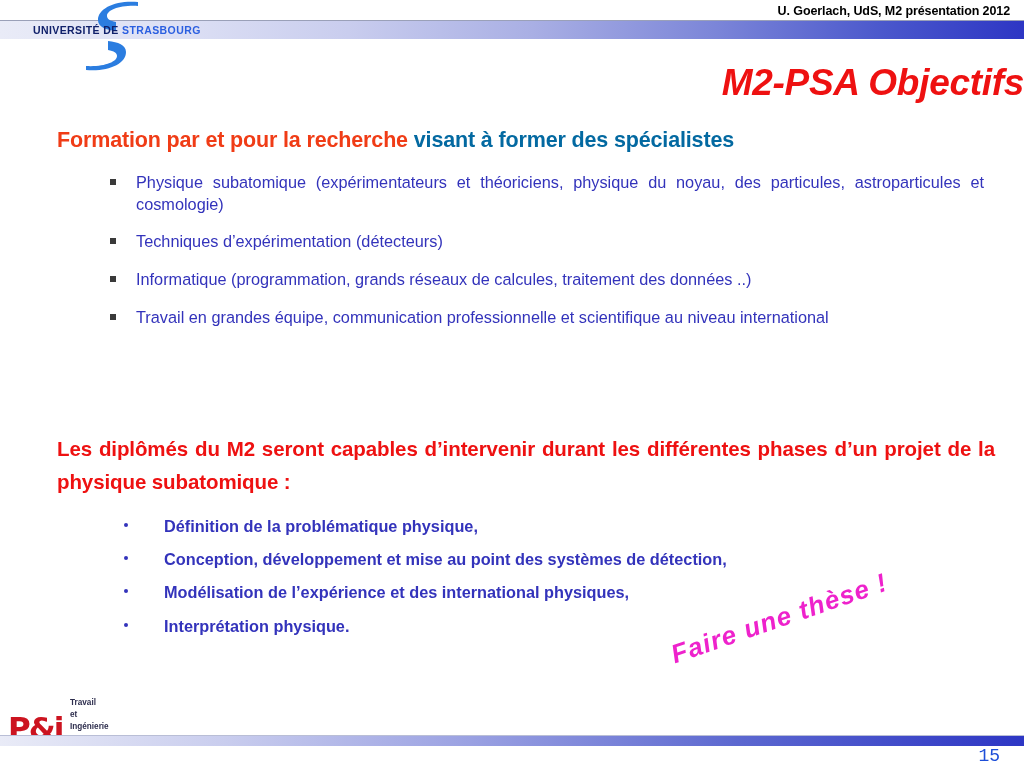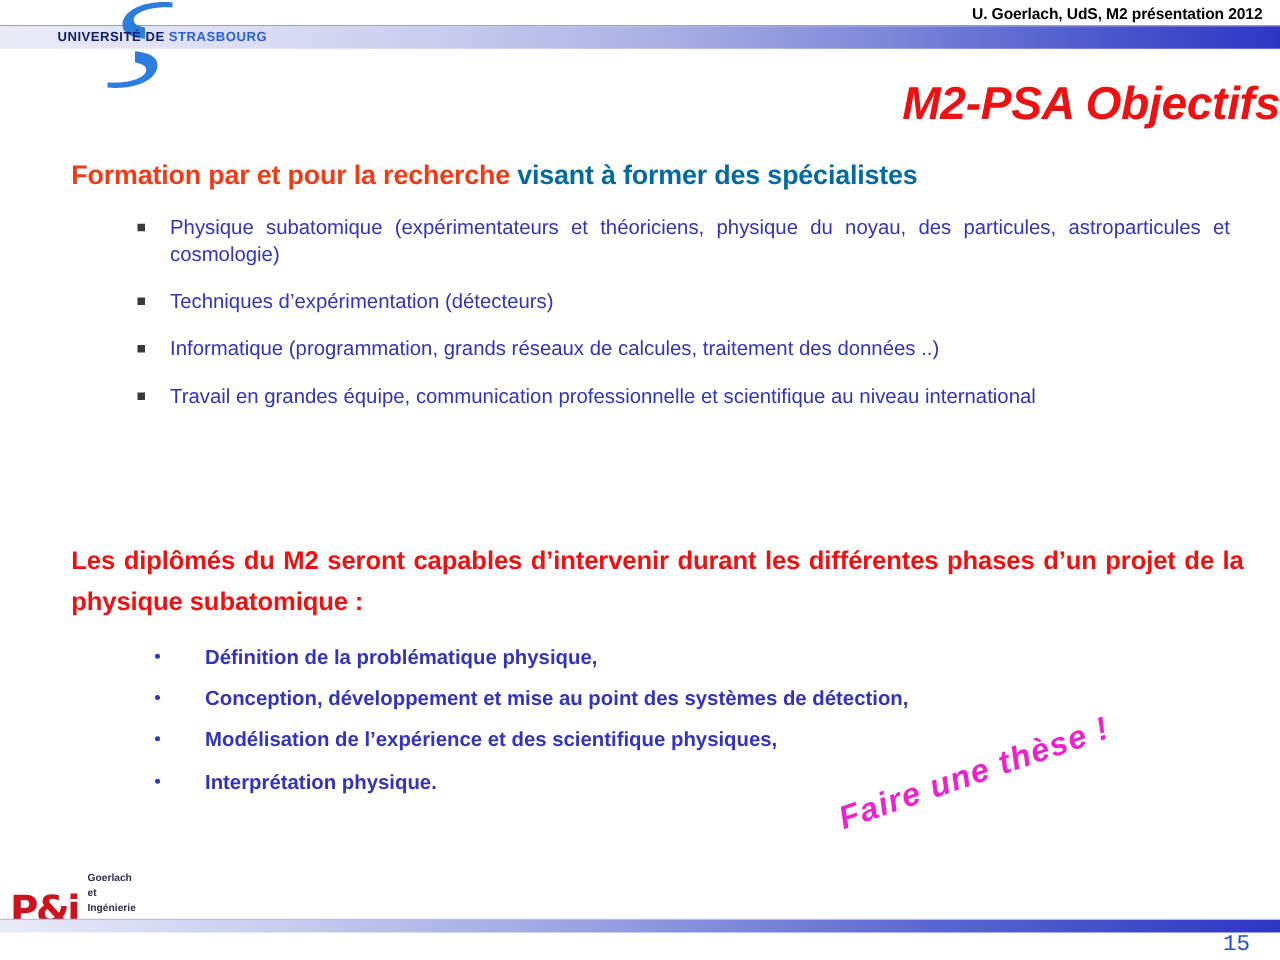--- a/index.html
+++ b/index.html
@@ -57,21 +57,20 @@
     pointer-events: none;
   }
   #logo-uds-text {
     position: absolute;
     left: 33px;
     top: 24px;
     font-size: 10.5px;
     font-weight: bold;
     letter-spacing: 0.4px;
     white-space: nowrap;
-    margin-left: 13px;
   }
   #logo-uds-text .u1 { color: #10206a; }
   #logo-uds-text .u2 { color: #2b5fe0; }
 
   
   #slide-title {
     position: absolute;
     left: 0;
     top: 62px;
     width: 1024px;
@@ -302,37 +301,37 @@
     <li>
       <span class="dot-bullet"></span>
       <span>Définition de la problématique physique,</span>
     </li>
     <li>
       <span class="dot-bullet"></span>
       <span>Conception, développement et mise au point des systèmes de détection,</span>
     </li>
     <li>
       <span class="dot-bullet"></span>
-      <span>Modélisation de l’expérience et des scientifique physiques,</span>
+      <span>Modélisation de l’expérience et des international physiques,</span>
     </li>
     <li>
       <span class="dot-bullet"></span>
       <span>Interprétation physique.</span>
     </li>
   </ul>
 </div>
 
 <div id="thesis-stamp">Faire une thèse !</div>
 
 <div id="footer">
 
   <div id="pi-logo">
     <div id="pi-mark">P&amp;i</div>
     <div id="pi-words">
-      <div>Goerlach</div>
+      <div>Travail</div>
       <div>et</div>
       <div>Ingénierie</div>
     </div>
   </div>
 
   <div id="footer-rule"></div>
   <div id="footer-bar"></div>
 
   <div id="page-number">15</div>
 </div>

